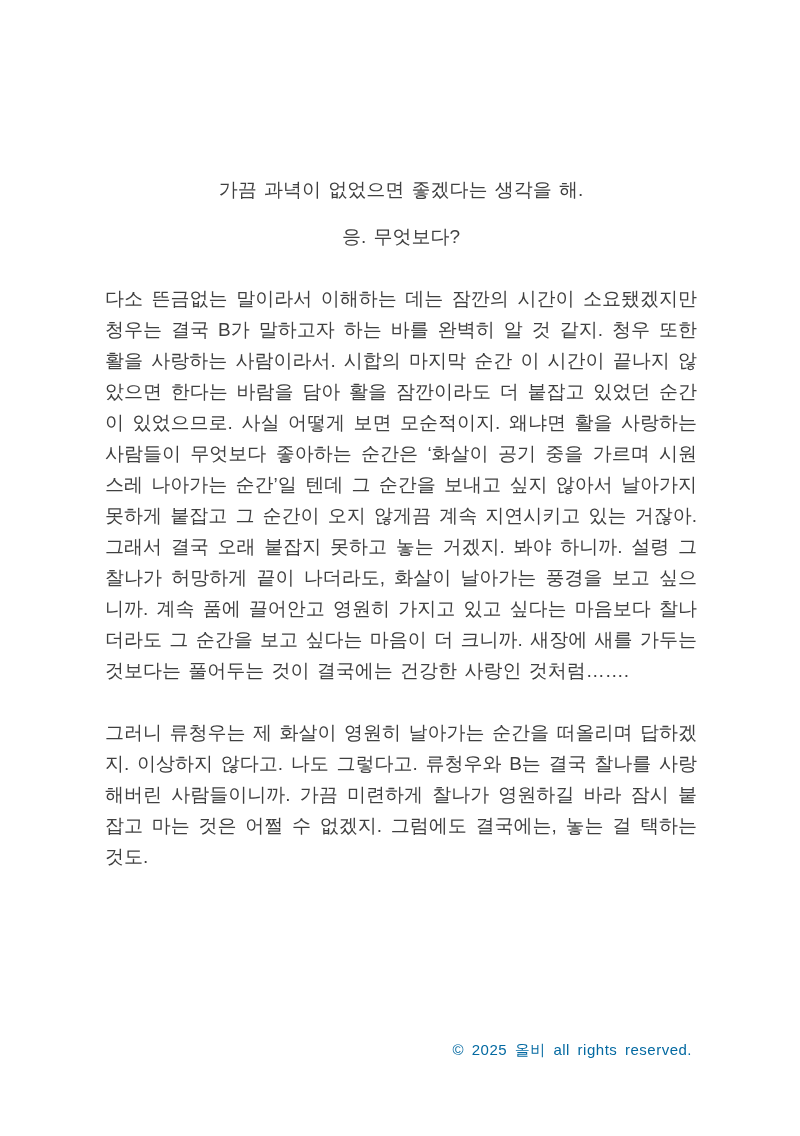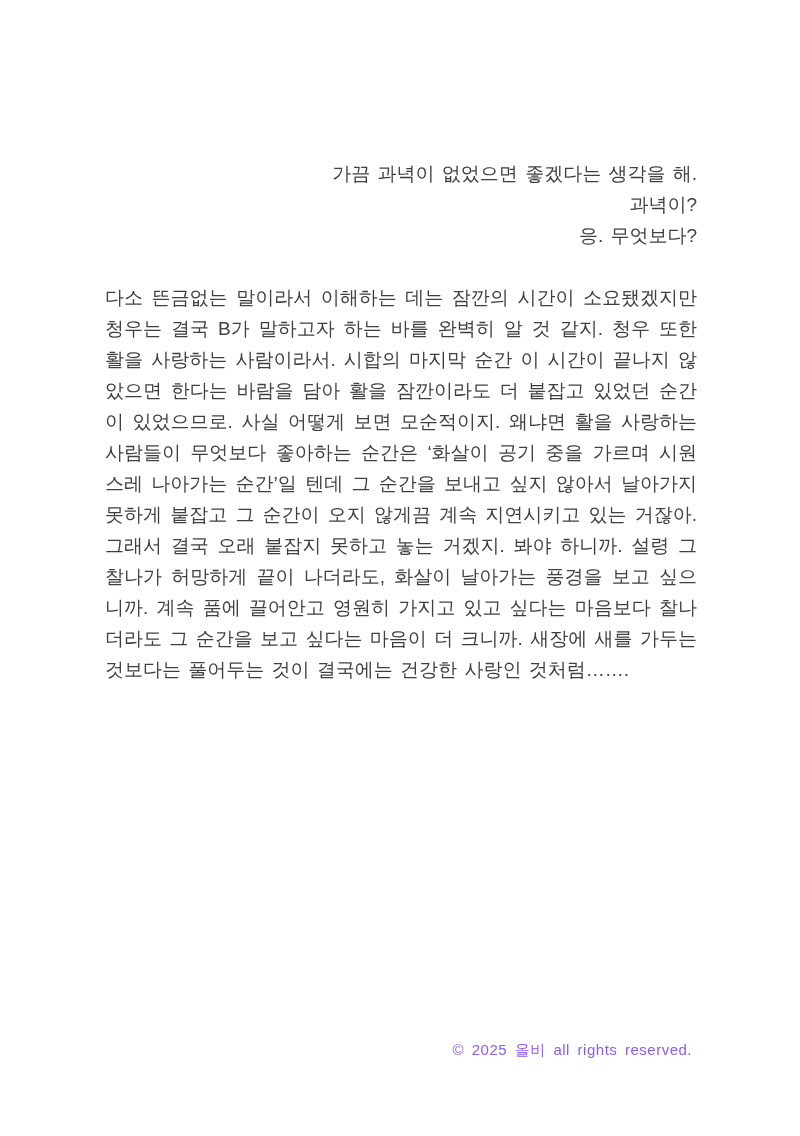--- a/index.html
+++ b/index.html
@@ -29,52 +29,52 @@
     font-size: 19px;
     line-height: 31px;
     text-align: justify;
     word-break: break-all;
     word-spacing: 2px;
   }
   .text-body p {
     margin: 0 0 31px 0;
   }
   .dialogue p {
-    margin: 0;
-    text-align: right;
+    margin: 16px;
+    text-align: center;
   }
   .dialogue {
     margin: 0 0 31px 0;
   }
   .copyright {
     position: absolute;
     top: 1040px;
     right: 108px;
-    color: #8b5cf6;
+    color: #0369a1;
     font-size: 15px;
     line-height: 20px;
     letter-spacing: 0.5px;
     word-spacing: 3px;
     text-align: right;
   }
 </style>
 </head>
 <body>
 
 <div class="page">
 
   <div class="text-body">
 
     <div class="dialogue">
       <p>가끔 과녁이 없었으면 좋겠다는 생각을 해.</p>
-      <p>과녁이?</p>
       <p>응. 무엇보다?</p>
     </div>
 
     <p>다소 뜬금없는 말이라서 이해하는 데는 잠깐의 시간이 소요됐겠지만 청우는 결국 B가 말하고자 하는 바를 완벽히 알 것 같지. 청우 또한 활을 사랑하는 사람이라서. 시합의 마지막 순간 이 시간이 끝나지 않았으면 한다는 바람을 담아 활을 잠깐이라도 더 붙잡고 있었던 순간이 있었으므로. 사실 어떻게 보면 모순적이지. 왜냐면 활을 사랑하는 사람들이 무엇보다 좋아하는 순간은 ‘화살이 공기 중을 가르며 시원스레 나아가는 순간’일 텐데 그 순간을 보내고 싶지 않아서 날아가지 못하게 붙잡고 그 순간이 오지 않게끔 계속 지연시키고 있는 거잖아. 그래서 결국 오래 붙잡지 못하고 놓는 거겠지. 봐야 하니까. 설령 그 찰나가 허망하게 끝이 나더라도, 화살이 날아가는 풍경을 보고 싶으니까. 계속 품에 끌어안고 영원히 가지고 있고 싶다는 마음보다 찰나더라도 그 순간을 보고 싶다는 마음이 더 크니까. 새장에 새를 가두는 것보다는 풀어두는 것이 결국에는 건강한 사랑인 것처럼…….</p>
 
+    <p>그러니 류청우는 제 화살이 영원히 날아가는 순간을 떠올리며 답하겠지. 이상하지 않다고. 나도 그렇다고. 류청우와 B는 결국 찰나를 사랑해버린 사람들이니까. 가끔 미련하게 찰나가 영원하길 바라 잠시 붙잡고 마는 것은 어쩔 수 없겠지. 그럼에도 결국에는, 놓는 걸 택하는 것도.</p>
 
 
   </div>
 
   <div class="copyright">© 2025 올비 all rights reserved.</div>
 
 </div>
 
 </body></html>

